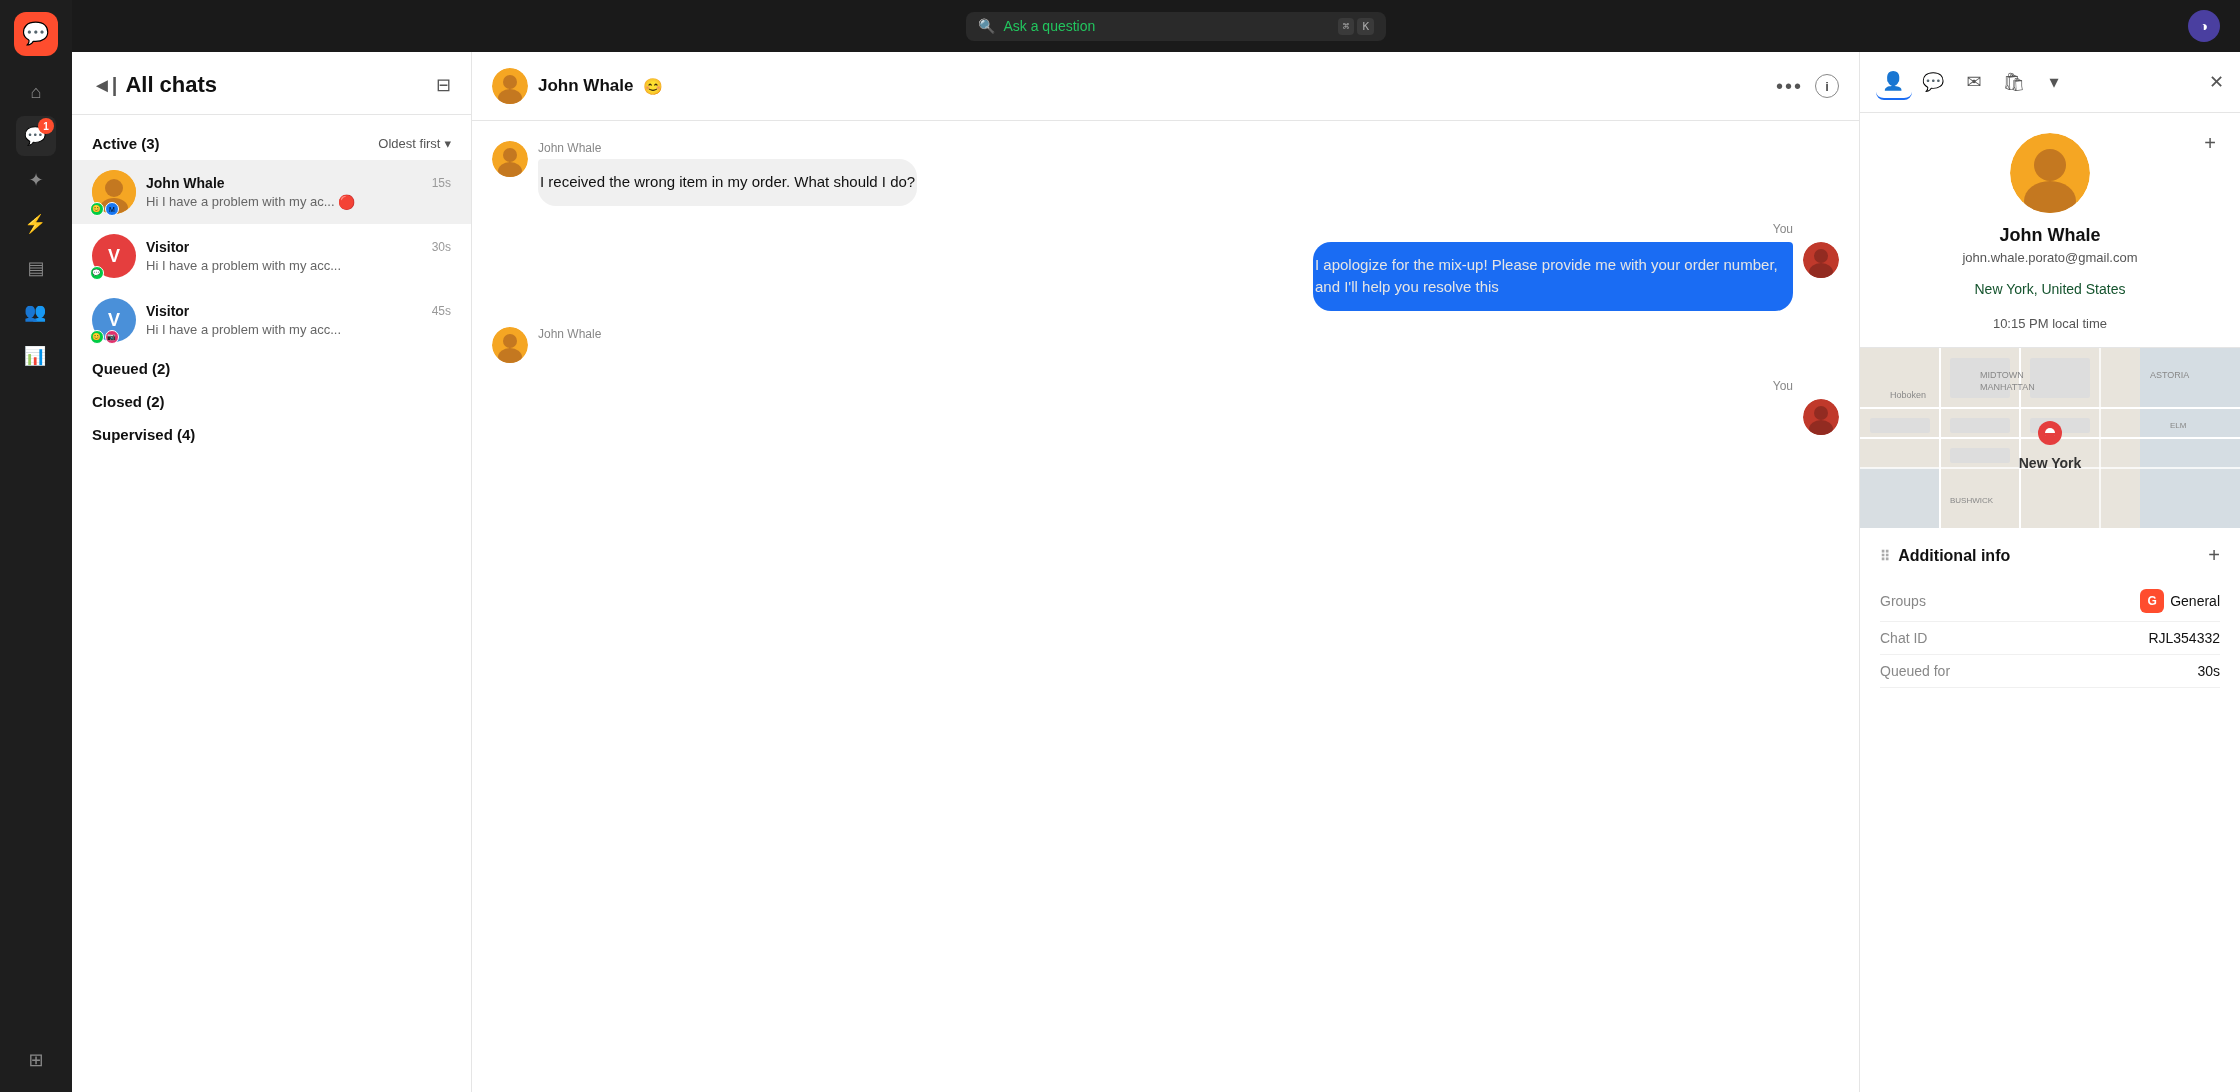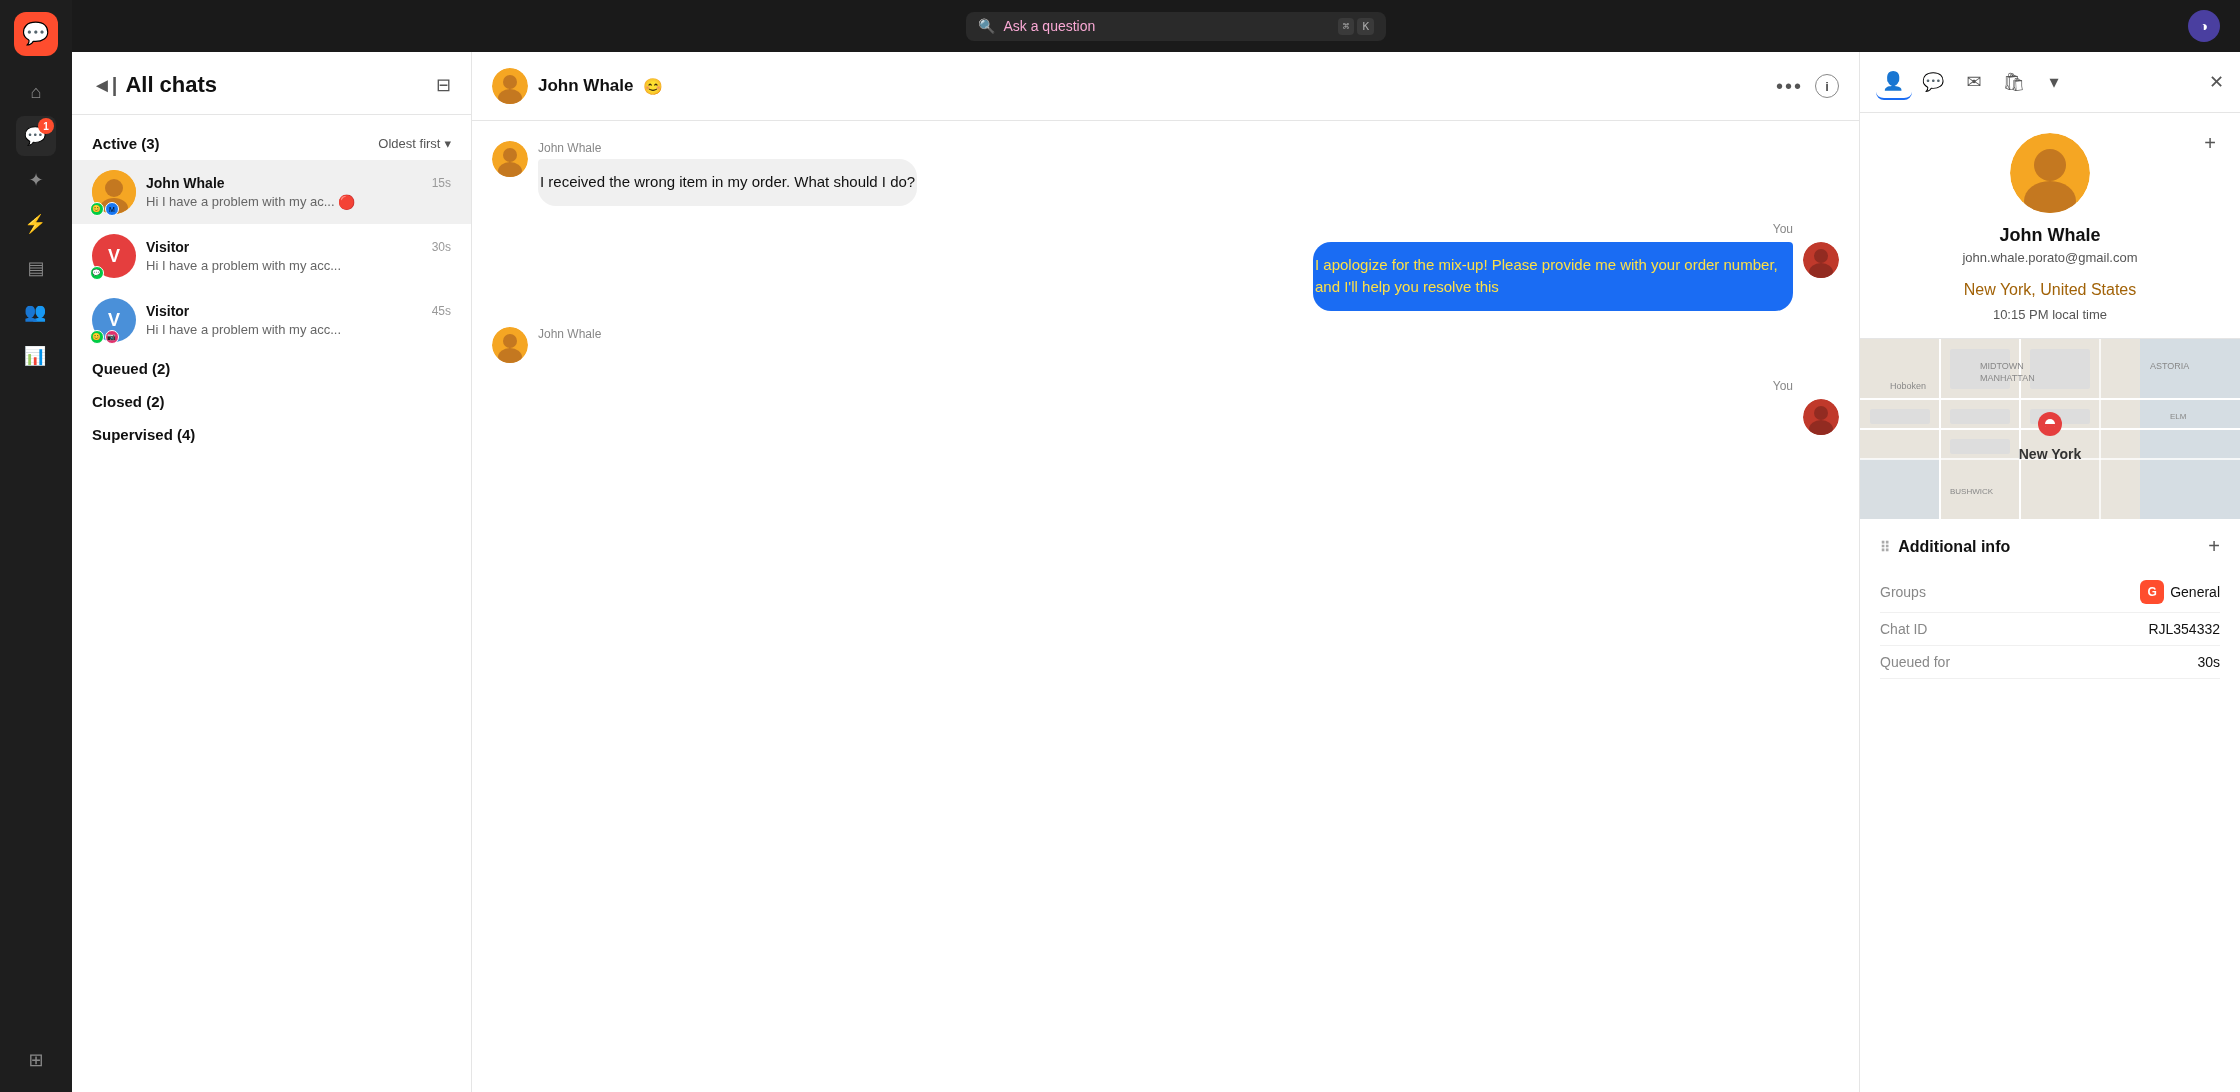--- a/index.html
+++ b/index.html
@@ -142,21 +142,21 @@
     .msg-avatar { width: 36px; height: 36px; border-radius: 50%; overflow: hidden; flex-shrink: 0; }
     .msg-sender { font-size: 12px; color: #888; margin-bottom: 4px; }
     .message-bubble {
       max-width: 480px;
       padding: 12px 2px;
       border-radius: 18px;
       font-size: 15px;
       line-height: 1.5;
     }
     .bubble-incoming { background: #f0f0f0; color: #111; border-top-left-radius: 4px; }
-    .bubble-outgoing { background: #1a6cf3; color: #fde047; border-top-right-radius: 4px; }
+    .bubble-outgoing { background: #1a6cf3; color: #e5e5e5; border-top-right-radius: 4px; }
     .you-label { font-size: 12px; color: #888; text-align: right; margin-right: 46px; margin-bottom: 2px; }
 
     
     .right-panel {
       width: 380px;
       flex-shrink: 0;
       display: flex;
       flex-direction: column;
       background: #fff;
     }
@@ -181,21 +181,21 @@
       border-bottom: 1px solid #e5e5e5;
       position: relative;
     }
     .contact-avatar-large {
       width: 80px; height: 80px; border-radius: 50%;
       margin: 0 auto 12px;
       overflow: hidden;
     }
     .contact-name { font-size: 18px; font-weight: 700; color: #111; margin-bottom: 4px; }
     .contact-email { font-size: 13px; color: #555; margin-bottom: 16px; }
-    .contact-location { font-size: 16px; color: #a16207; margin-bottom: 8px; }
+    .contact-location { font-size: 14px; color: #14532d; margin-bottom: 19px; }
     .contact-time { font-size: 13px; color: #555; }
     .add-btn {
       position: absolute; top: 16px; right: 16px;
       width: 28px; height: 28px;
       display: flex; align-items: center; justify-content: center;
       font-size: 20px; color: #555; cursor: pointer;
     }
 
     .map-section {
       height: 180px;
@@ -274,21 +274,21 @@
       height: calc(100vh - 52px);
     }
   </style>
 </head>
 <body>
 
 <div class="top-bar">
   <div style="width:72px"></div>
   <div class="search-bar">
     <span>🔍</span>
-    <span style="color:#f9a8d4">Ask a question</span>
+    <span style="color:#22c55e">Ask a question</span>
     <div class="kbd-hint">
       <span class="kbd">⌘</span>
       <span class="kbd">K</span>
     </div>
   </div>
   <div class="top-bar-right">
     <div class="user-avatar-top">
       <span>◑</span>
     </div>
   </div>

